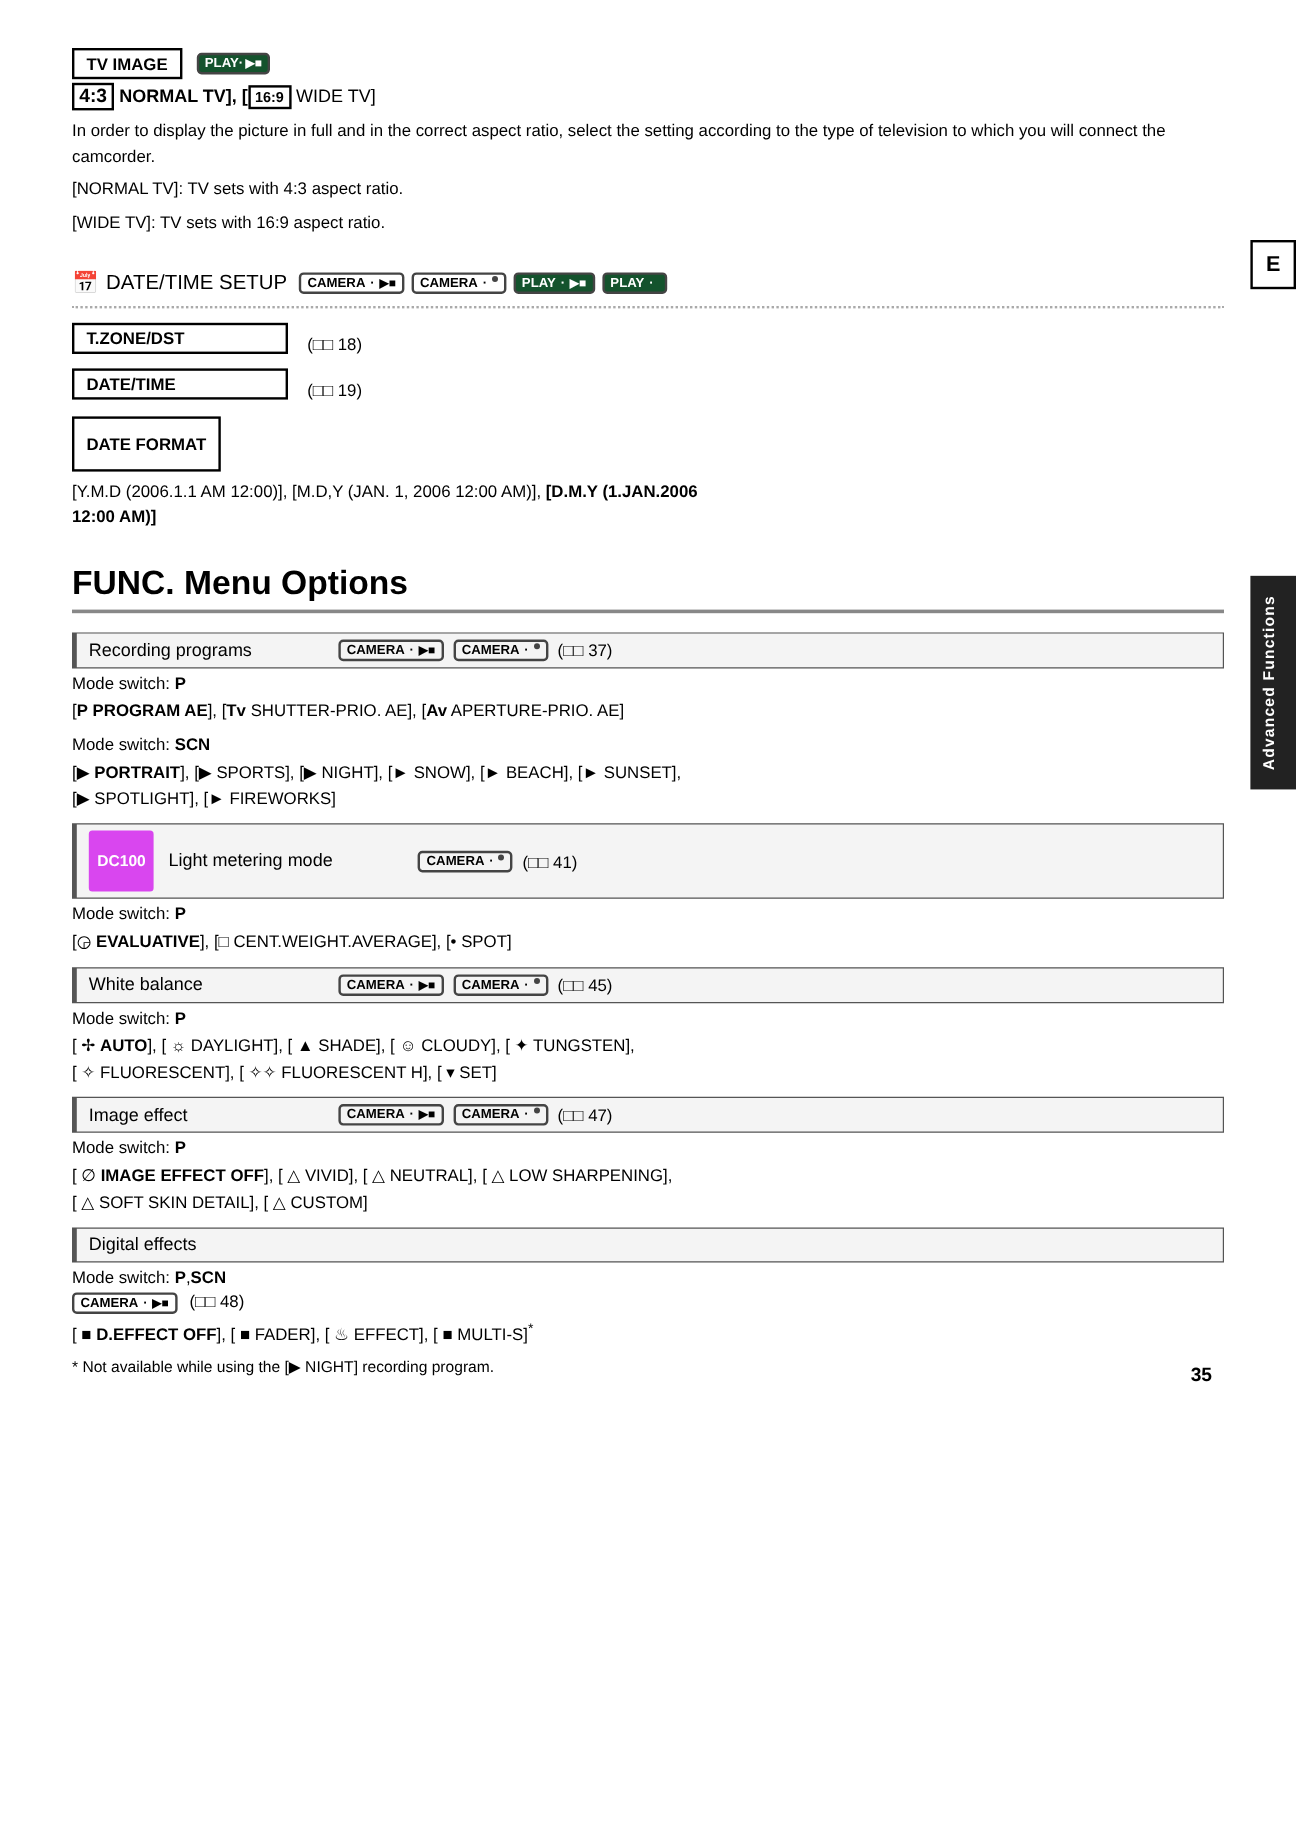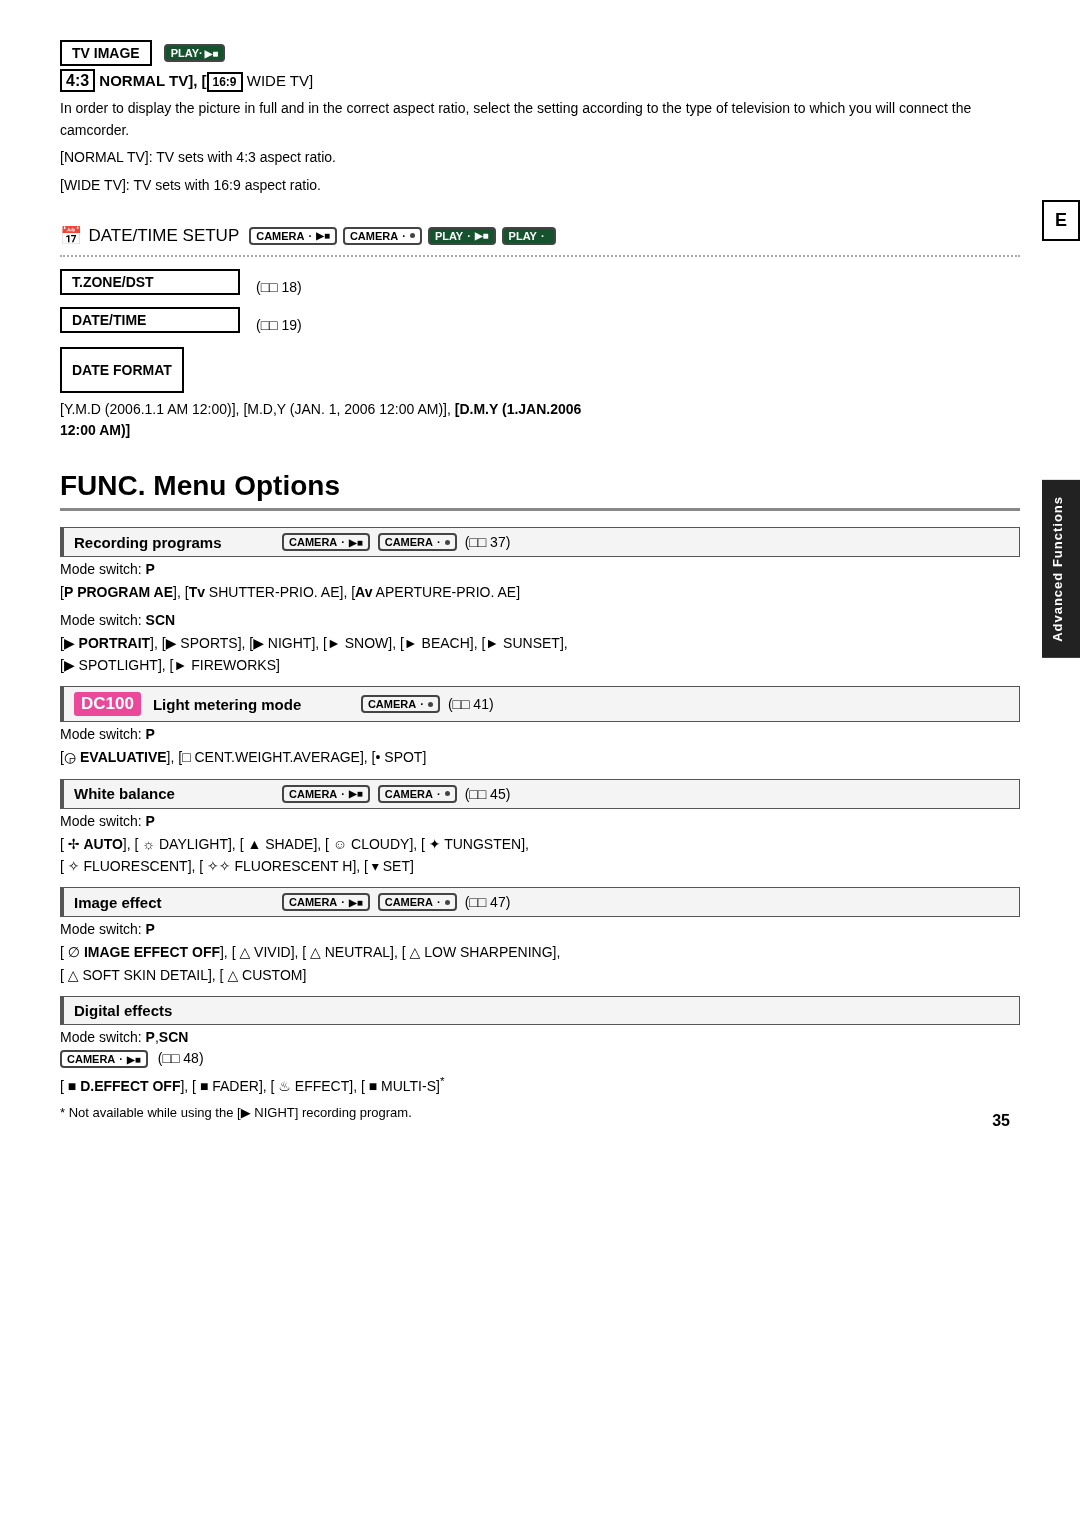--- a/index.html
+++ b/index.html
@@ -152,51 +152,51 @@
       gap: 8px;
       border: 1.5px solid #555;
       border-left: 4px solid #555;
       padding: 5px 10px;
       background: #f4f4f4;
       margin-bottom: 2px;
       margin-top: 10px;
     }
     .feature-label {
       font-size: 15px;
-      font-weight: bold;
+      font-weight: normal;
       min-width: 200px;
     }
     .mode-switch {
       font-size: 14px;
       margin: 4px 0 4px 0;
     }
     .feature-desc {
       font-size: 14px;
       line-height: 1.6;
       margin: 4px 0 8px 0;
     }
     .dc100-badge {
-      background: #ec4899;
+      background: #d946ef;
       color: #fff;
-      font-size: 17px;
-      font-weight: bold;
-      padding: 2px 7px;
+      font-size: 13px;
+      font-weight: bold;
+      padding: 18px 7px;
       border-radius: 3px;
       display: inline-block;
       margin-right: 4px;
     }
     
     .cam-badge {
       border: 2px solid #444;
       border-radius: 4px;
       font-size: 11px;
       font-weight: bold;
       padding: 1px 5px;
       display: inline-flex;
-      align-items: center;
+      align-items: flex-start;
       gap: 2px;
       white-space: nowrap;
     }
     .cam-badge .dot {
       width: 5px; height: 5px;
       border-radius: 50%;
       background: #444;
       display: inline-block;
     }
     

